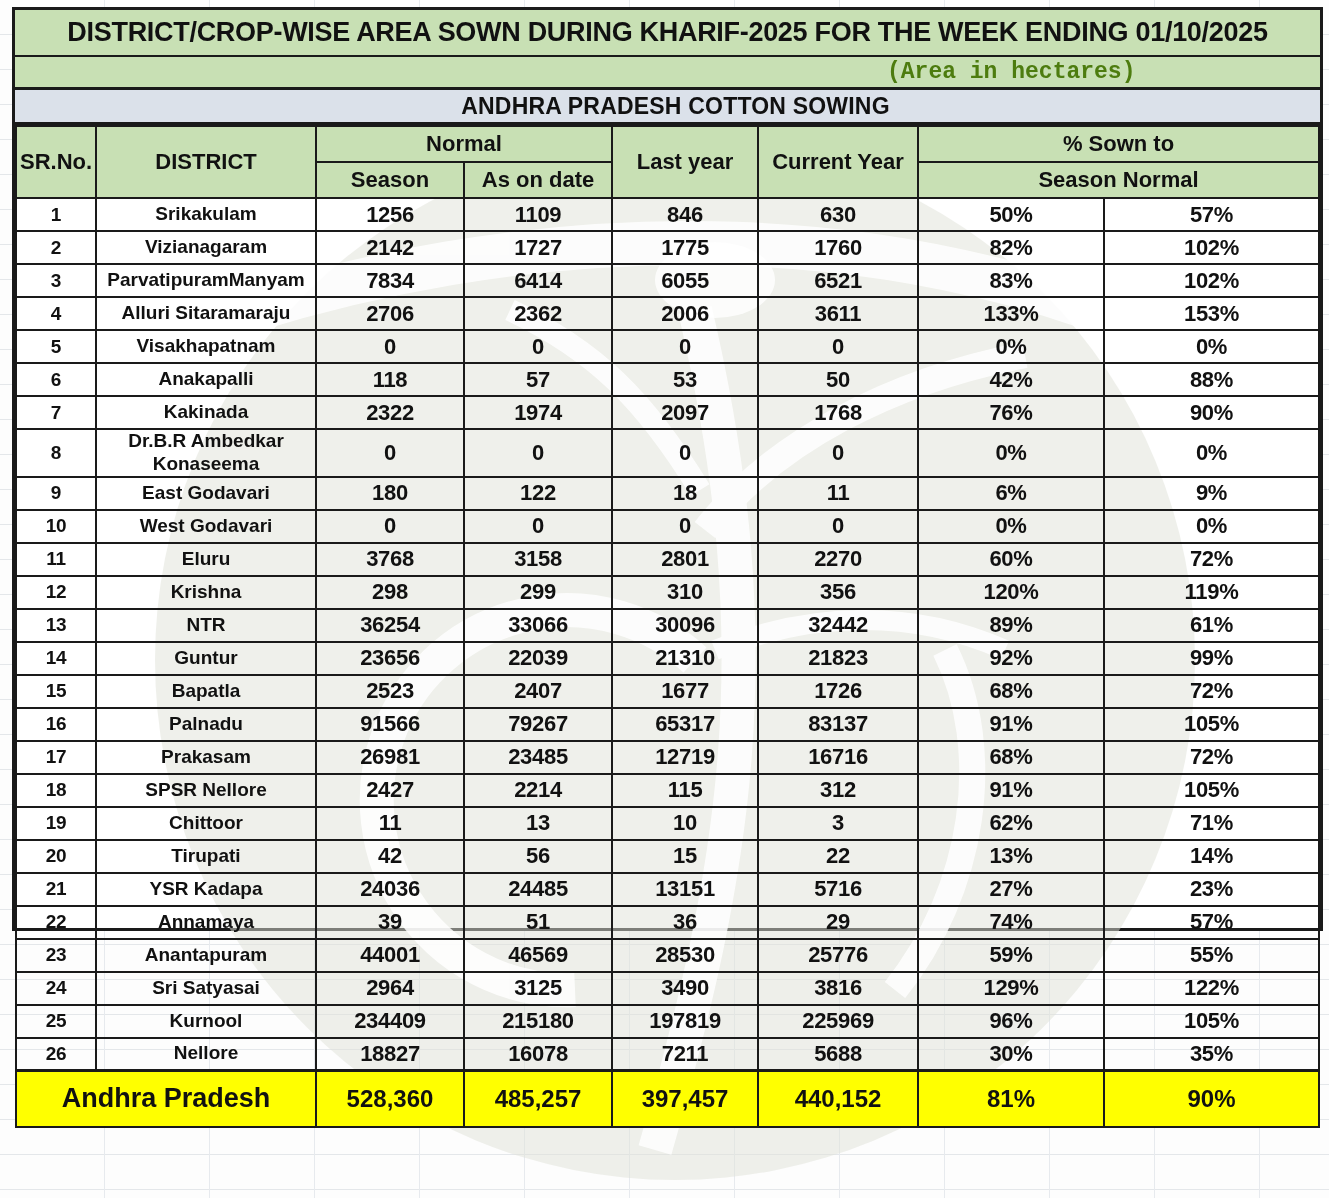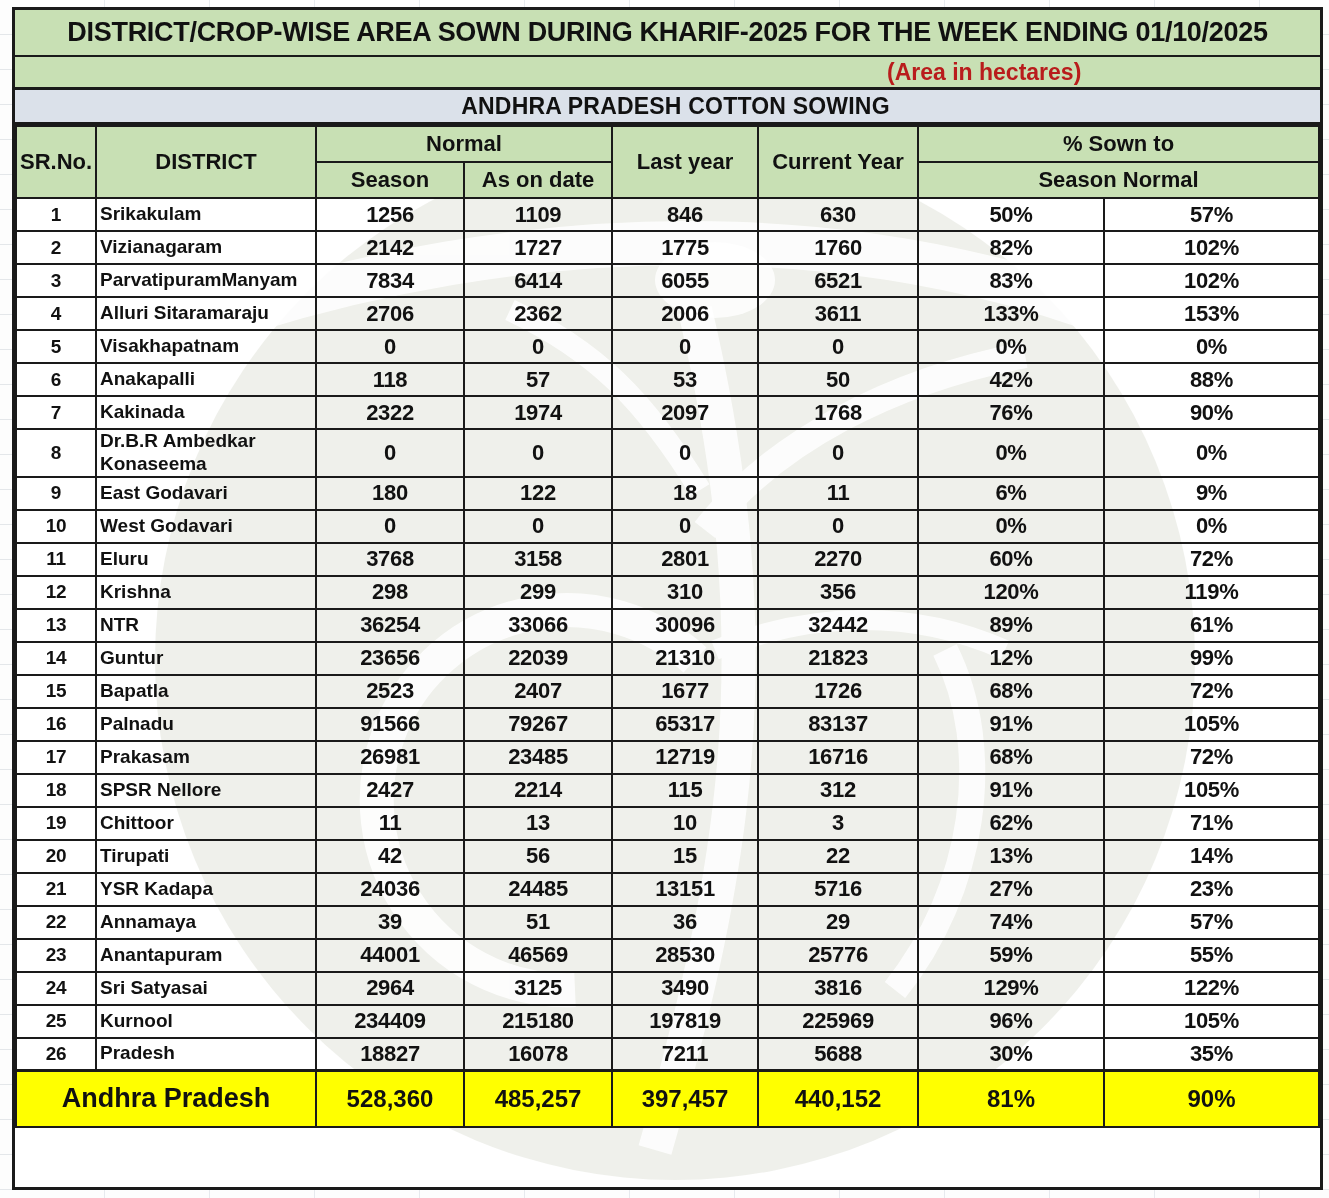--- a/index.html
+++ b/index.html
@@ -19,41 +19,41 @@
     overflow:hidden;
   }
   .sheet{
     position:relative;width:1329px;height:1198px;
     background:
       repeating-linear-gradient(to right,transparent 0 104px,#e7eaee 104px 105px),
       repeating-linear-gradient(to bottom,transparent 0 34px,#e4e7ea 34px 35px),
       #fdfdfd;
   }
   .frame{
-    position:absolute;left:12px;top:7px;width:1311px;height:1183px;
+    position:absolute;left:12px;top:7px;width:1311px;height:924px;
     background:#fff;
     border:3px solid var(--grid-line);
   }
   .watermark{position:absolute;left:0;top:0;z-index:0;pointer-events:none;}
   .layer{position:relative;z-index:1;}
   .titlebar{
     height:47px;line-height:45px;
     background:var(--header-green);
     border-bottom:2px solid var(--grid-line);
     text-align:center;font-weight:bold;font-size:27px;letter-spacing:-0.3px;
     white-space:nowrap;
   }
   .infobar{
     position:relative;height:33px;line-height:31px;
     background:var(--header-green);
     border-bottom:3px solid var(--grid-line);
     font-weight:bold;font-size:23px;
   }
   .info-left{position:absolute;left:6px;top:0;color:var(--info-purple);letter-spacing:-0.3px;}
-  .info-right{position:absolute;left:872px;top:0;color:#b91c1c;}
+  .info-right{position:absolute;left:872px;top:0;color:#4d7c0f;font-family:Liberation Mono, monospace;}
   .sectionbar{
     height:35px;line-height:33px;
     background:var(--section-bar);
     border-bottom:3px solid var(--grid-line);
     text-align:center;font-weight:bold;font-size:23px;letter-spacing:0.2px;padding-left:16px;
   }
   table.grid{
     width:100%;border-collapse:collapse;table-layout:fixed;
     background:transparent;
   }
@@ -68,21 +68,21 @@
     background:var(--header-green);
     font-size:22px;height:36px;
   }
   .grid thead tr.sub th{height:36px;}
   .grid tbody td{
     height:33px;font-size:22px;letter-spacing:-0.3px;
     background:transparent;
   }
   .grid tbody td:first-child{font-size:19px;}
   .grid tbody td.district{
-    text-align:left;font-size:19px;letter-spacing:0;
+    text-align:center;font-size:19px;letter-spacing:0;
     line-height:1.2;border-radius:7px;
   }
   .grid tfoot td{
     background:var(--footer-yellow);
     height:56px;font-size:24px;
     border-top:3px solid var(--grid-line);
   }
   .grid tfoot td.total-label{font-size:27px;}
   .hdr-pct-top{border-bottom-width:2px;margin-left:8px;}
 </style>
@@ -272,21 +272,21 @@
               <td>89%</td>
               <td>61%</td>
             </tr>
             <tr>
               <td>14</td>
               <td class="district">Guntur</td>
               <td>23656</td>
               <td>22039</td>
               <td>21310</td>
               <td>21823</td>
-              <td>12%</td>
+              <td>92%</td>
               <td>99%</td>
             </tr>
             <tr>
               <td>15</td>
               <td class="district">Bapatla</td>
               <td>2523</td>
               <td>2407</td>
               <td>1677</td>
               <td>1726</td>
               <td>68%</td>
@@ -387,21 +387,21 @@
               <td class="district">Kurnool</td>
               <td>234409</td>
               <td>215180</td>
               <td>197819</td>
               <td>225969</td>
               <td>96%</td>
               <td>105%</td>
             </tr>
             <tr>
               <td>26</td>
-              <td class="district">Pradesh</td>
+              <td class="district">Nellore</td>
               <td>18827</td>
               <td>16078</td>
               <td>7211</td>
               <td>5688</td>
               <td>30%</td>
               <td>35%</td>
             </tr>
           </tbody>
         <tfoot>
           <tr>

